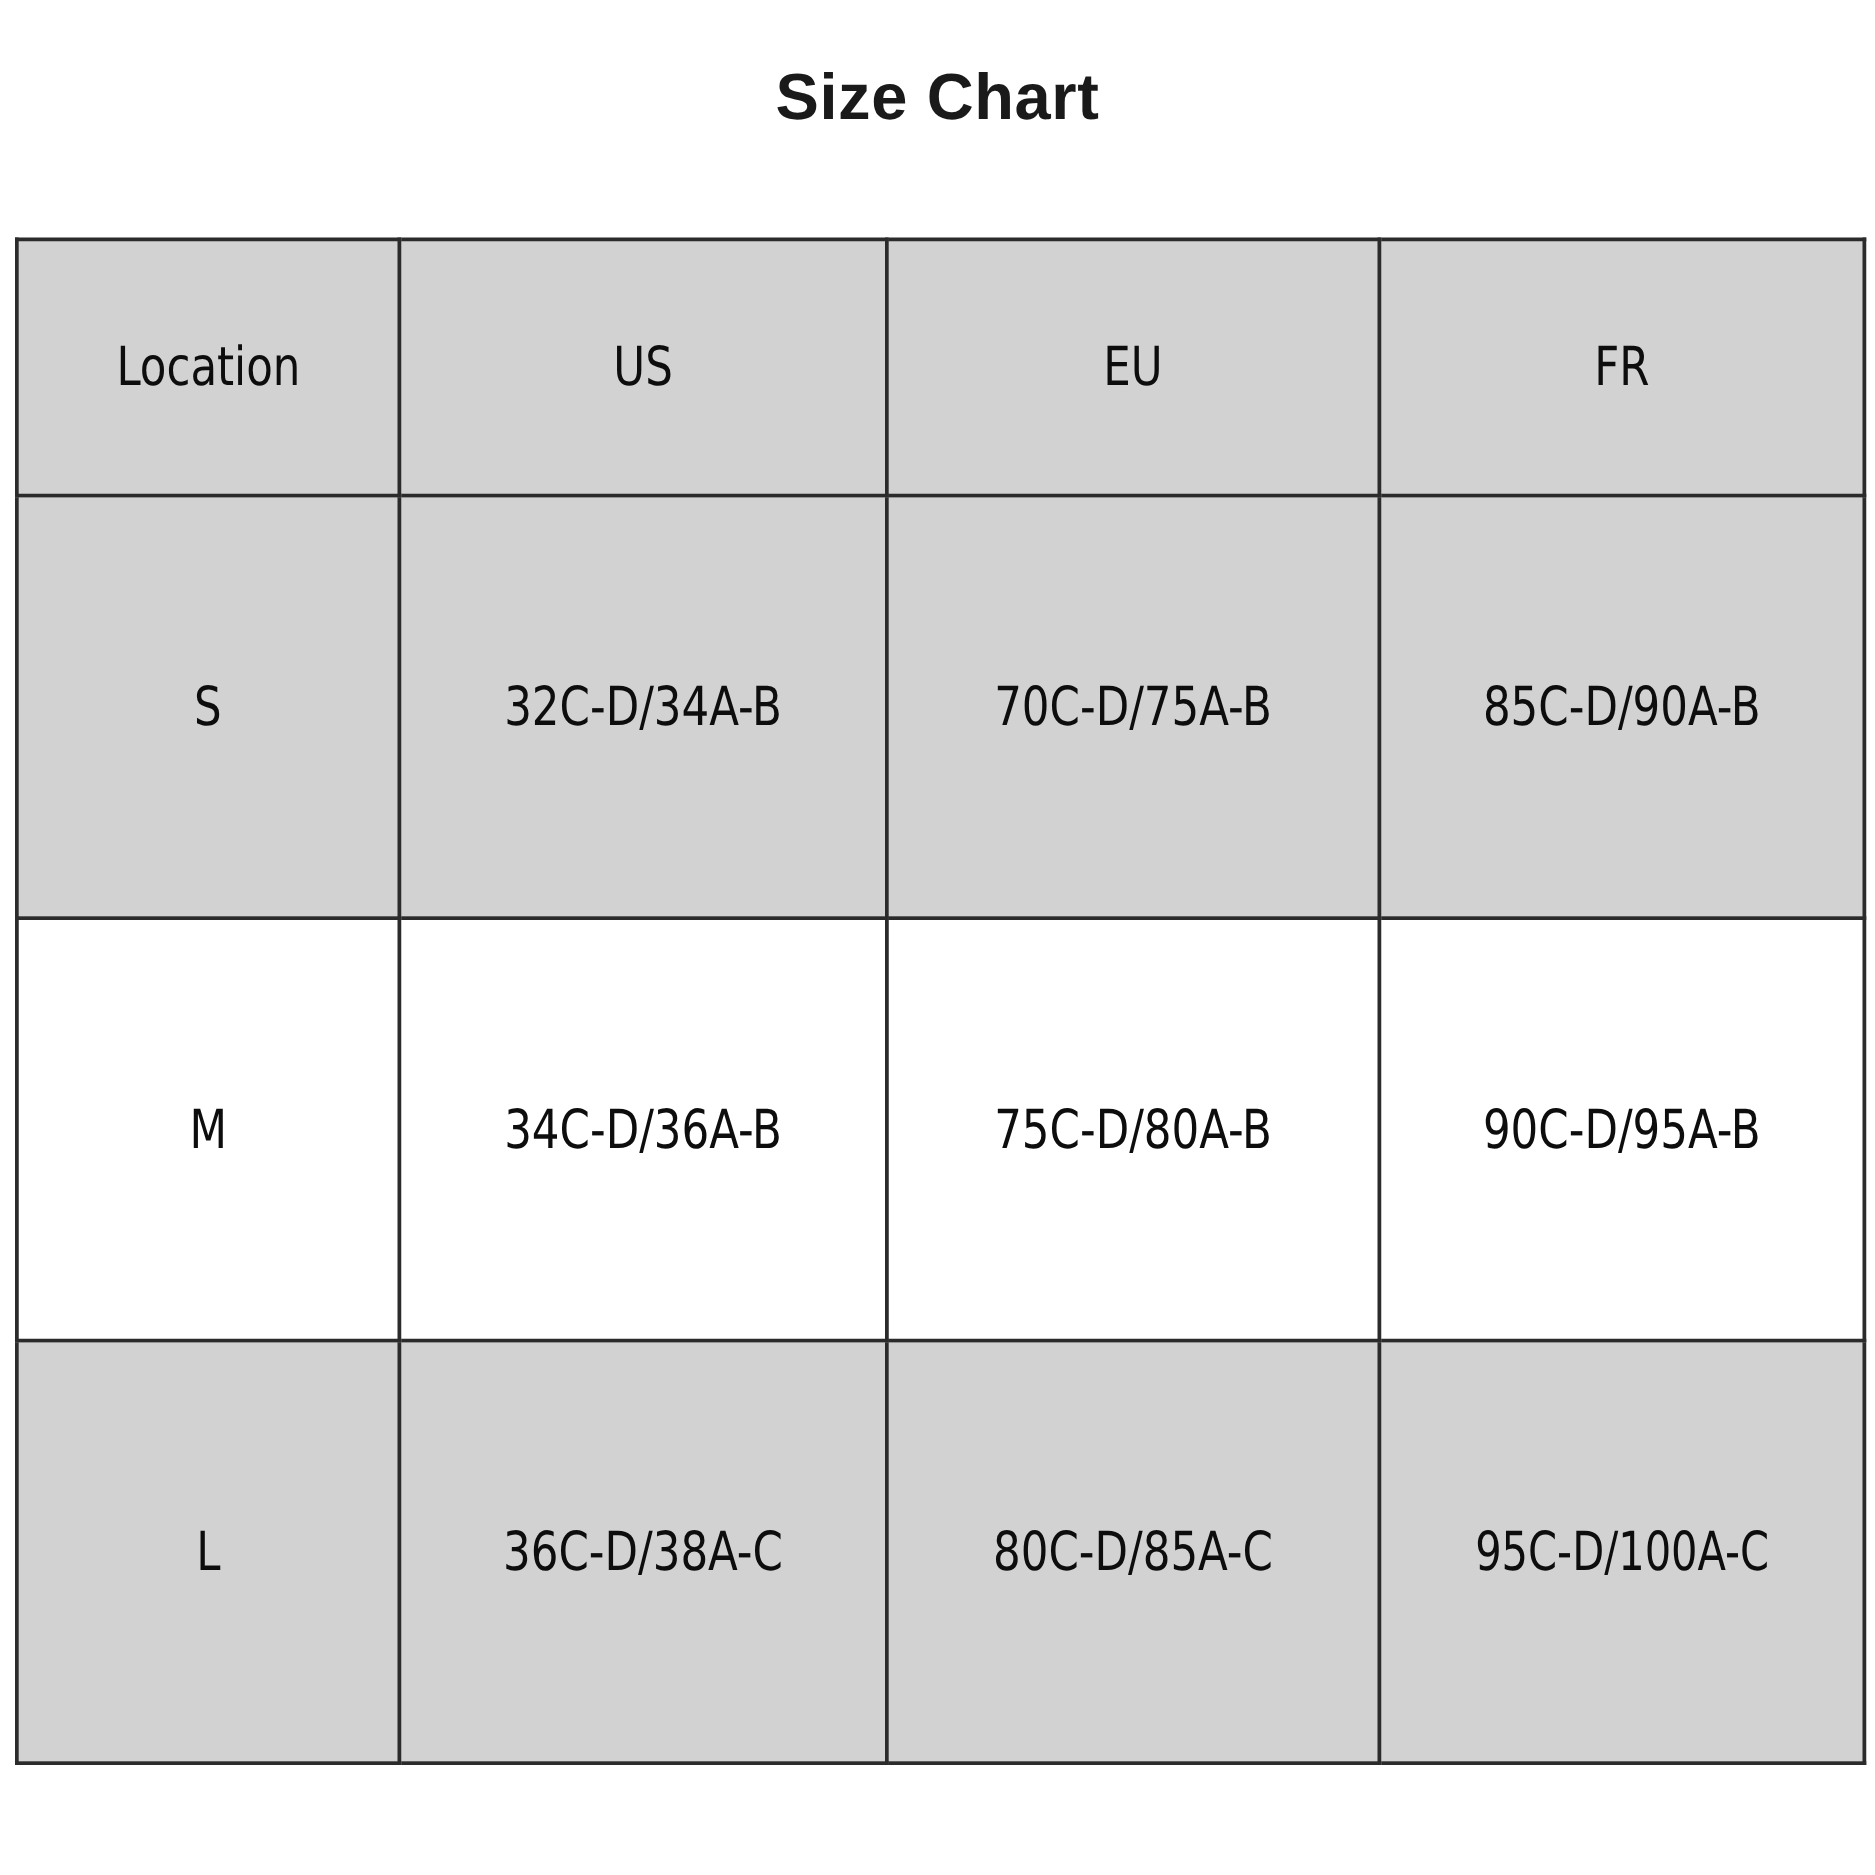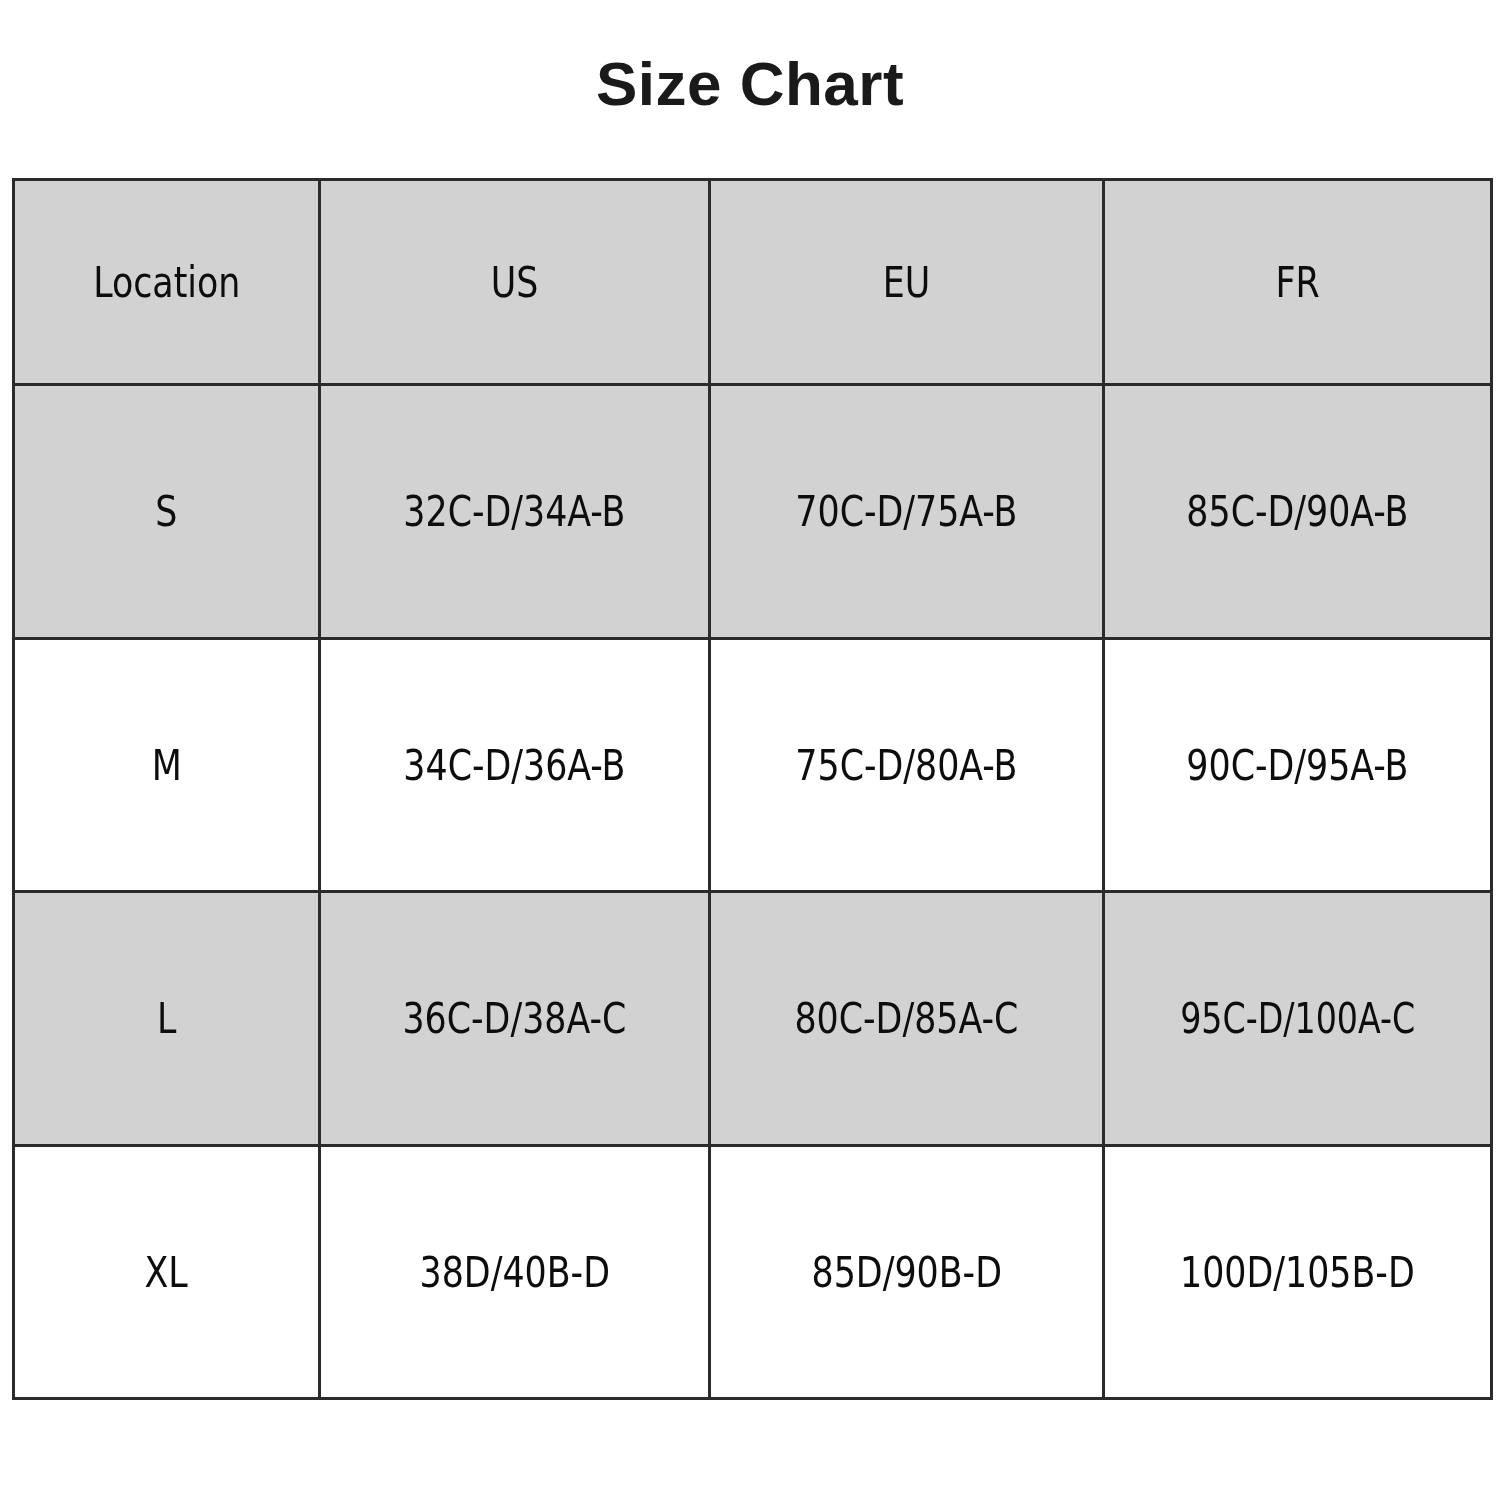--- a/index.html
+++ b/index.html
@@ -18,39 +18,40 @@
     width: 1500px;
     height: 1500px;
     box-sizing: border-box;
   }
   .chart-title {
     position: absolute;
     top: 48px;
     left: 0;
     width: 1500px;
     text-align: center;
-    font-size: 62px;
+    font-size: 52px;
     font-weight: 700;
     color: #1a1a1a;
     letter-spacing: 0.5px;
     font-family: "Liberation Sans", "DejaVu Sans", sans-serif;
   }
   .table-wrap {
     position: absolute;
     left: 12px;
     top: 178px;
     width: 1478px;
     height: 1222px;
   }
   table.size-table {
     border-collapse: collapse;
     width: 100%;
     height: 100%;
     table-layout: fixed;
     border: 3px solid #ef4444;
+    margin-top: 12px;
   }
   table.size-table td,
   table.size-table th {
     border: 3px solid #2b2b2b;
     text-align: center;
     vertical-align: middle;
     color: #0d0d0d;
     font-weight: 400;
     font-size: 43px;
     padding: 0 6px;
@@ -158,32 +159,18 @@
             <span class="cell-text">36C-D/38A-C</span>
           </td>
           <td>
             <span class="cell-text">80C-D/85A-C</span>
           </td>
           <td>
             <span class="cell-text narrow-fit">95C-D/100A-C</span>
           </td>
         </tr>
 
-        <tr class="data-row row-plain">
-          <td>
-            <span class="cell-text">XL</span>
-          </td>
-          <td>
-            <span class="cell-text">38D/40B-D</span>
-          </td>
-          <td>
-            <span class="cell-text">85D/90B-D</span>
-          </td>
-          <td>
-            <span class="cell-text">100D/105B-D</span>
-          </td>
-        </tr>
 
       </tbody>
     </table>
   </div>
 
 </div>
 
 </body></html>

